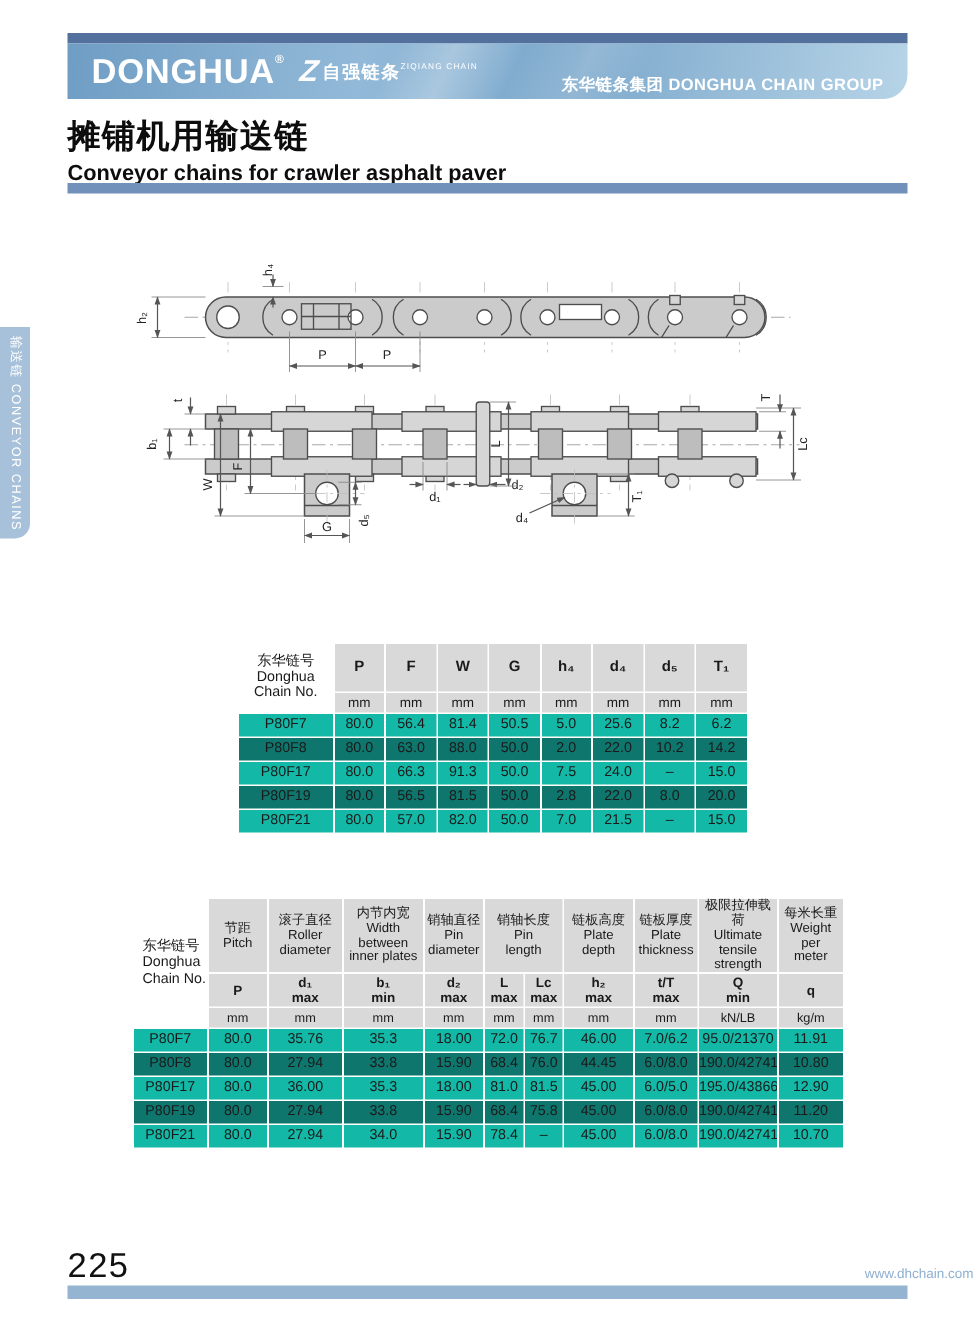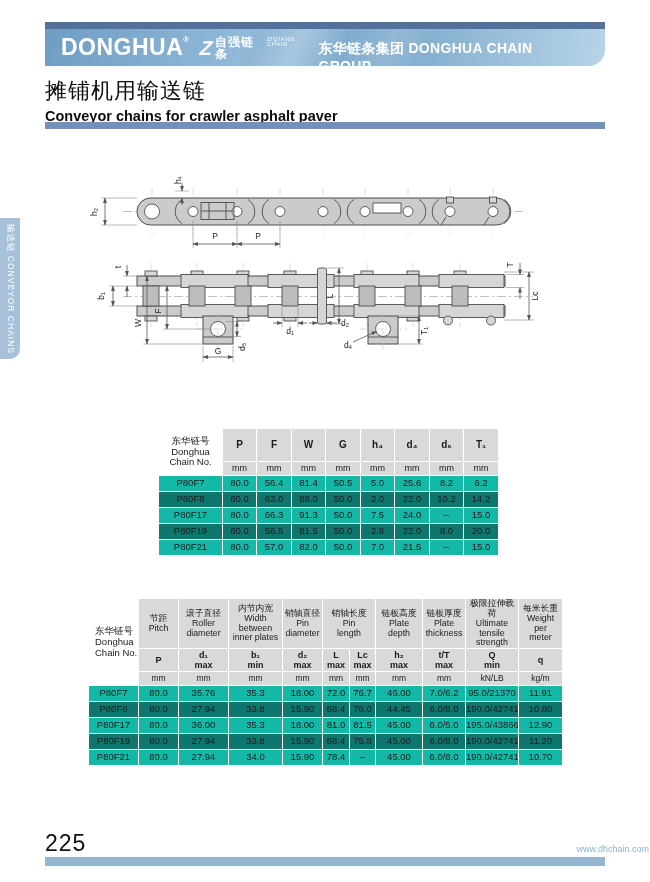--- a/index.html
+++ b/index.html
@@ -15,25 +15,25 @@
       background:linear-gradient(115deg,rgba(255,255,255,0) 38%,rgba(255,255,255,.28) 45%,
       rgba(255,255,255,0) 53%,rgba(255,255,255,.18) 61%,rgba(255,255,255,0) 68%);}
   .logo-row{position:relative;display:flex;align-items:center;height:100%;padding:0 16px;}
   .logo{font-size:23px;font-weight:bold;color:#fff;letter-spacing:.5px;line-height:1;}
   .logo .reg{font-size:8px;vertical-align:top;}
   .zlogo{display:flex;align-items:center;margin-left:10px;gap:3px;}
   .zmark{font-size:20px;font-weight:bold;font-style:italic;color:#fff;transform:skewX(-6deg);line-height:1;}
   .zcol{display:flex;flex-direction:row;line-height:1;}
   .zcn{font-size:12px;font-weight:bold;color:#fff;letter-spacing:1px;}
   .zen{font-size:5.5px;color:#fff;letter-spacing:.8px;margin-top:1px;}
-  .group{margin-left:auto;font-size:14px;font-weight:bold;color:#fff;letter-spacing:.3px;margin-top:18px;}
+  .group{margin-left:auto;font-size:11px;font-weight:bold;color:#fff;letter-spacing:.3px;margin-top:18px;}
 
   
   .titleblock{position:absolute;left:45px;top:76px;}
-  .title-cn{margin:0;font-size:22px;font-weight:normal;letter-spacing:1px;color:#0d0d0d;}
+  .title-cn{margin:0;font-size:22px;font-weight:bold;letter-spacing:1px;color:#0d0d0d;}
   .title-en{margin:2px 0 0;font-size:14.5px;font-weight:bold;color:#0d0d0d;}
   .divider{position:absolute;left:45px;top:122px;width:560px;height:7px;background:#7191ba;}
 
   
   .side-tab{position:absolute;left:0;top:218px;width:20px;height:141px;background:#a7c1da;
       border-radius:0 0 10px 0;color:#fff;display:flex;align-items:center;justify-content:center;
       writing-mode:vertical-rl;text-orientation:sideways;font-size:8.5px;letter-spacing:1px;}
 
   
   .drawing{position:absolute;left:85px;top:155px;}

